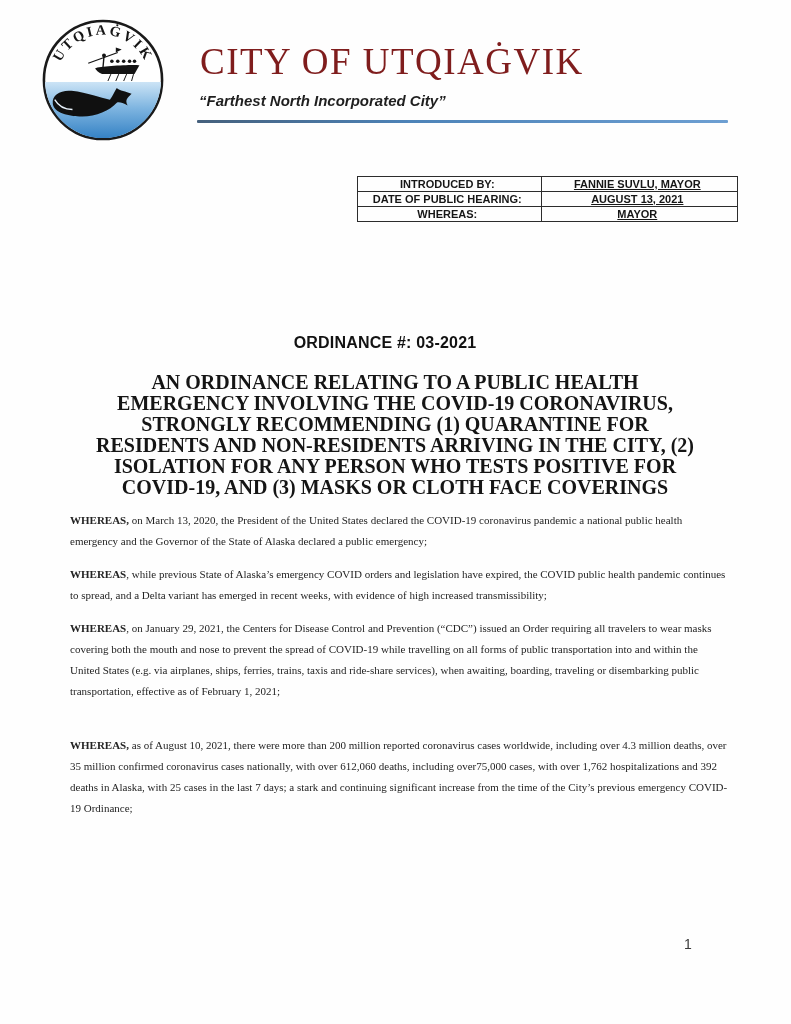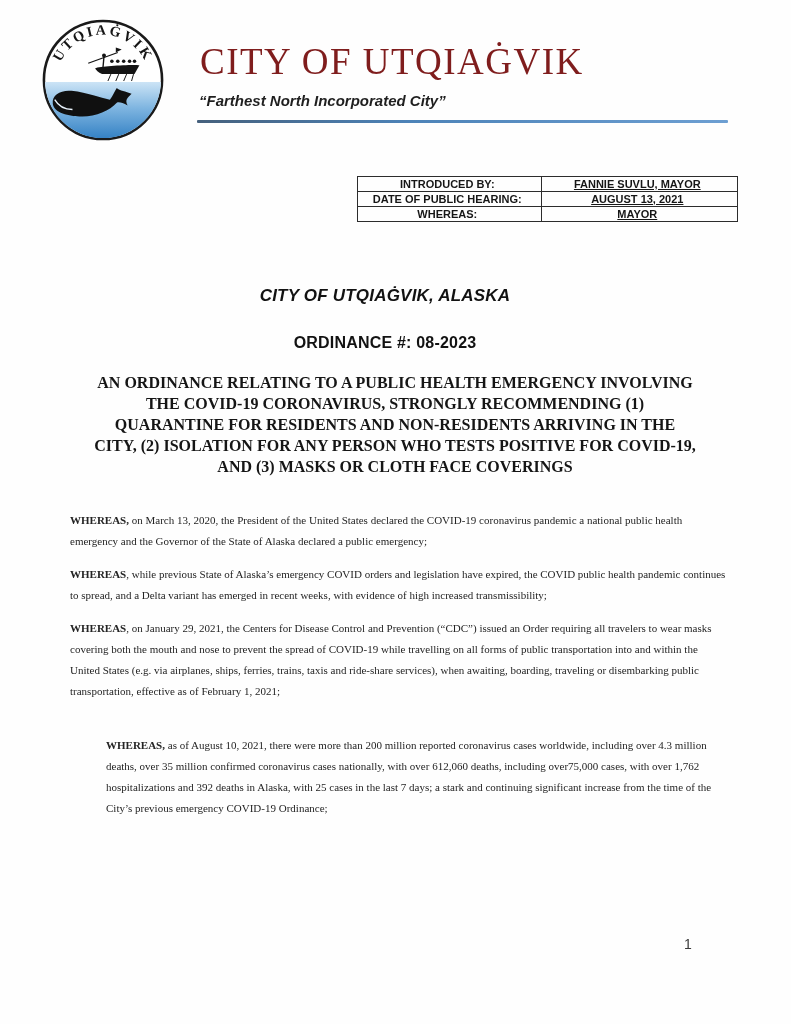--- a/index.html
+++ b/index.html
@@ -44,30 +44,30 @@
     font-size:17px; color:#121212; letter-spacing:.2px;
   }
   .h-ordinance {
     position:absolute; left:60px; top:334px; width:650px; text-align:center;
     font-family:"Liberation Sans", sans-serif; font-weight:bold;
     font-size:16px; color:#121212; letter-spacing:.2px;
   }
   .ord-title {
     position:absolute; left:92px; top:372px; width:606px; text-align:center;
     font-family:"Liberation Serif", serif; font-weight:bold;
-    font-size:16px; line-height:21px; color:#151515;
+    font-size:20px; line-height:21px; color:#151515;
   }
   
   .body-text {
     position:absolute; left:70px; top:510px; width:660px;
     font-size:11px; line-height:21px; color:#242424;
     text-rendering:optimizeLegibility;
   }
   .para { margin-bottom:12px; }
-  .para.gap-lg { margin-top:33px;margin-left:36px; }
+  .para.gap-lg { margin-top:33px; }
   .lead { font-weight:bold; }
   .page-number {
     position:absolute; left:678px; top:936px; width:20px; text-align:center;
     font-family:"Liberation Sans", sans-serif; font-size:14px; color:#3a3a3a;
   }
 </style>
 </head>
 <body>
 
 <div class="page">
@@ -129,22 +129,21 @@
         <td class="lbl">DATE OF PUBLIC HEARING:</td>
         <td class="val">AUGUST 13, 2021</td>
       </tr>
       <tr>
         <td class="lbl">WHEREAS:</td>
         <td class="val">MAYOR</td>
       </tr>
     </tbody>
   </table>
 
-  <div class="h-jurisdiction">CITY OF UTQIAĠVIK, ALASKA</div>
-  <div class="h-ordinance">ORDINANCE #: 08-2023</div>
+  <div class="h-ordinance">ORDINANCE #: 03-2021</div>
   <div class="ord-title">AN ORDINANCE RELATING TO A PUBLIC HEALTH EMERGENCY INVOLVING THE COVID-19 CORONAVIRUS, STRONGLY RECOMMENDING (1) QUARANTINE FOR RESIDENTS AND NON-RESIDENTS ARRIVING IN THE CITY, (2) ISOLATION FOR ANY PERSON WHO TESTS POSITIVE FOR COVID-19, AND (3) MASKS OR CLOTH FACE COVERINGS</div>
 
   <div class="body-text">
     <p class="para"><span class="lead">WHEREAS,</span><span> on March 13, 2020, the President of the United States declared the COVID-19 coronavirus pandemic a national public health emergency and the Governor of the State of Alaska declared a public emergency;</span></p>
     <p class="para"><span class="lead">WHEREAS</span><span>, while previous State of Alaska’s emergency COVID orders and legislation have expired, the COVID public health pandemic continues to spread, and a Delta variant has emerged in recent weeks, with evidence of high increased transmissibility;</span></p>
     <p class="para"><span class="lead">WHEREAS</span><span>, on January 29, 2021, the Centers for Disease Control and Prevention (“CDC”) issued an Order requiring all travelers to wear masks covering both the mouth and nose to prevent the spread of COVID-19 while travelling on all forms of public transportation into and within the United States (e.g. via airplanes, ships, ferries, trains, taxis and ride-share services), when awaiting, boarding, traveling or disembarking public transportation, effective as of February 1, 2021;</span></p>
     <p class="para gap-lg"><span class="lead">WHEREAS,</span><span> as of August 10, 2021, there were more than 200 million reported coronavirus cases worldwide, including over 4.3 million deaths, over 35 million confirmed coronavirus cases nationally, with over 612,060 deaths, including over75,000 cases, with over 1,762 hospitalizations and 392 deaths in Alaska, with 25 cases in the last 7 days; a stark and continuing significant increase from the time of the City’s previous emergency COVID-19 Ordinance;</span></p>
   </div>
 
   <div class="page-number">1</div>

